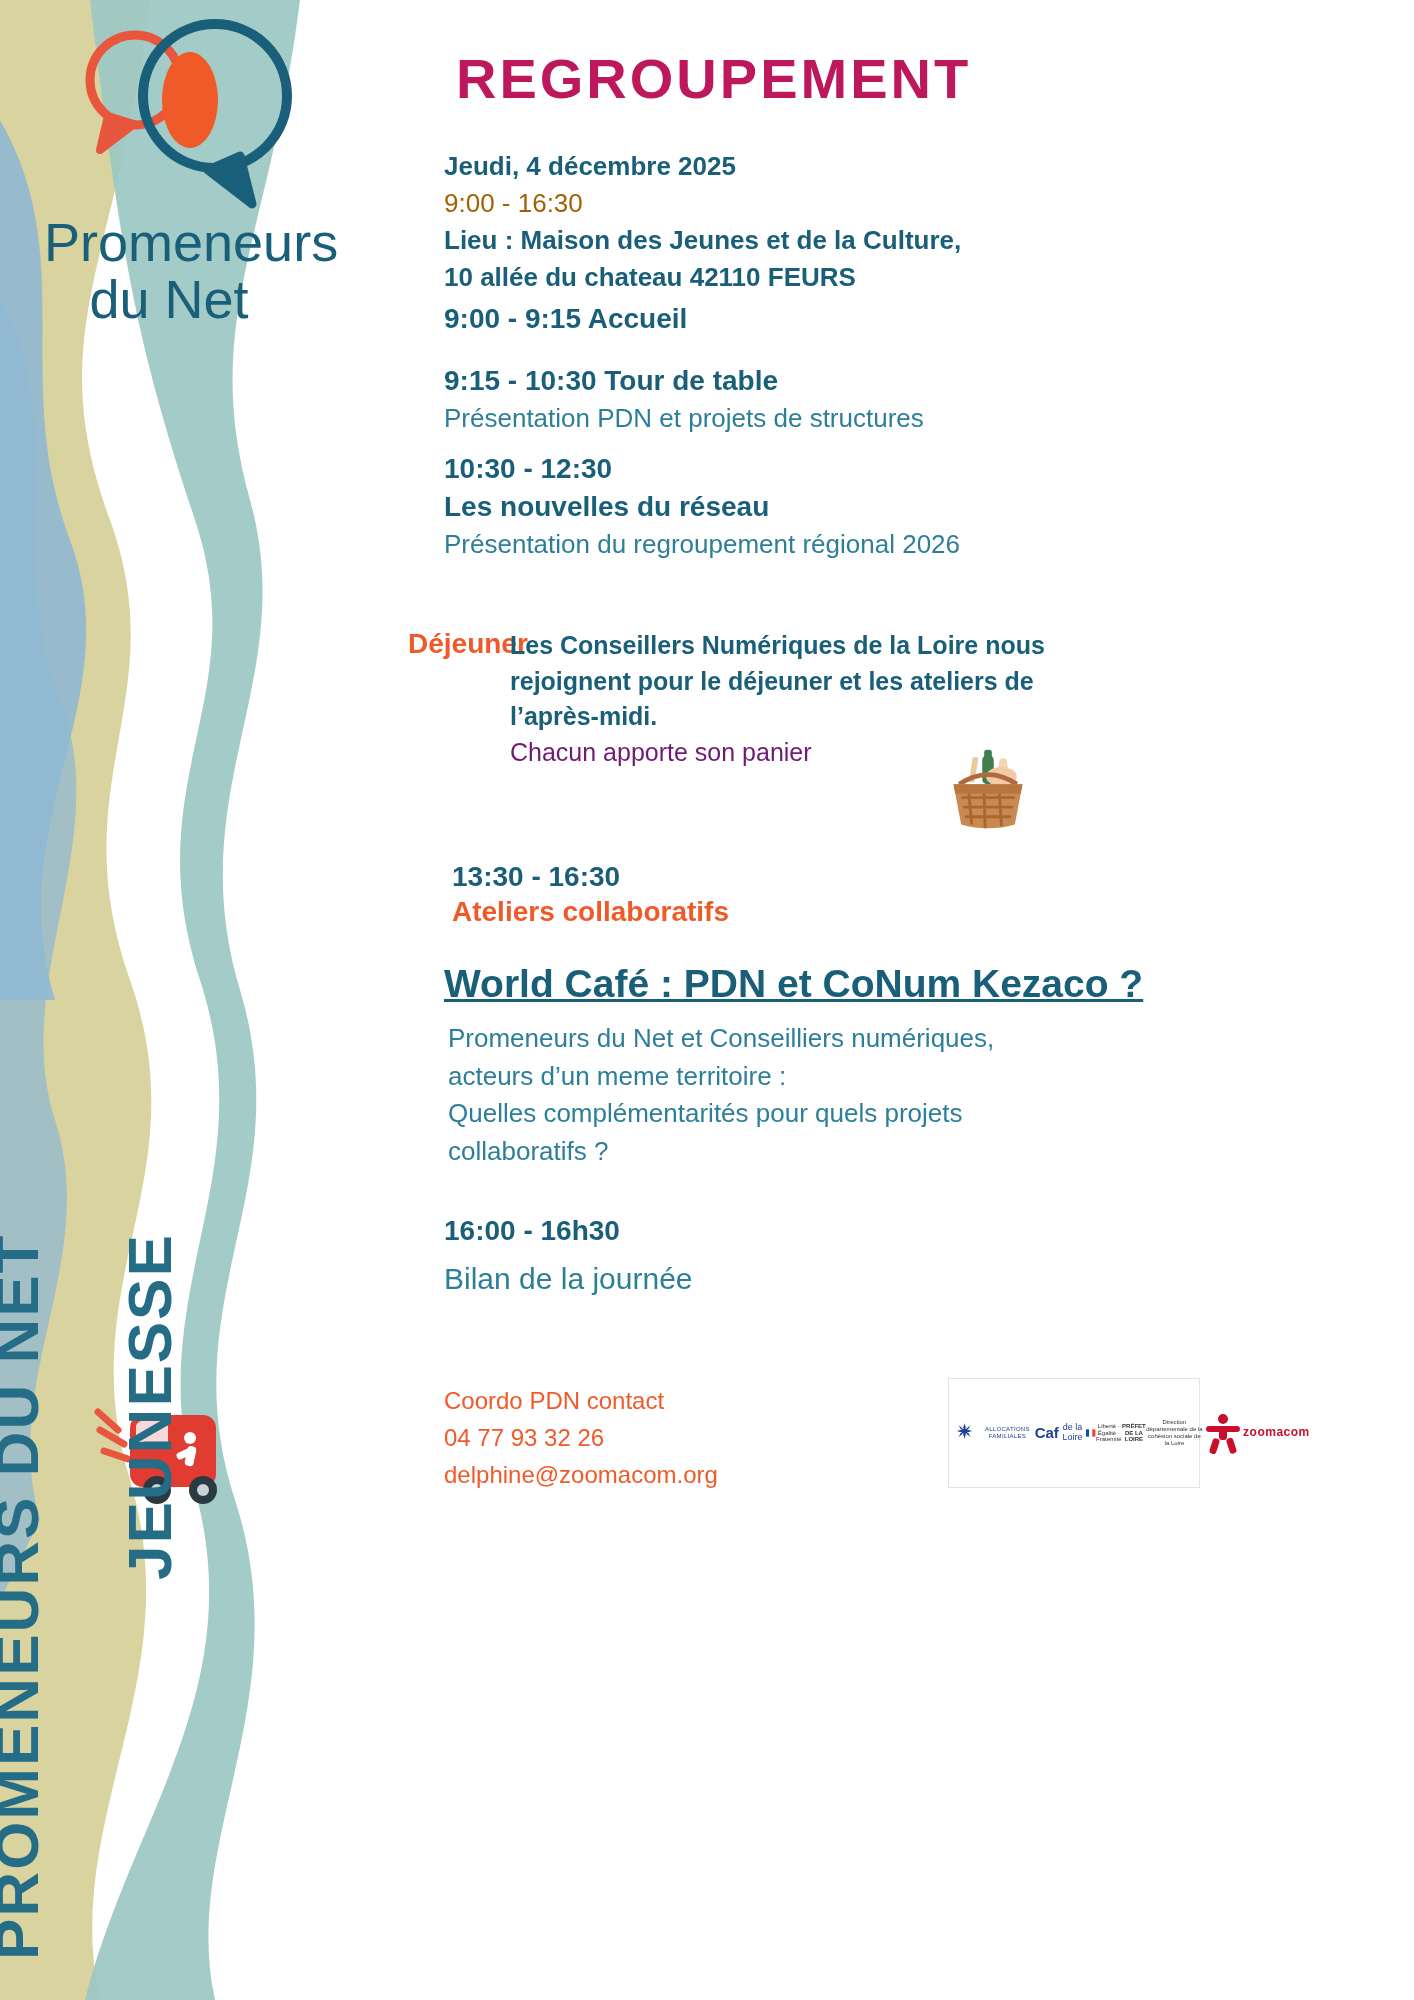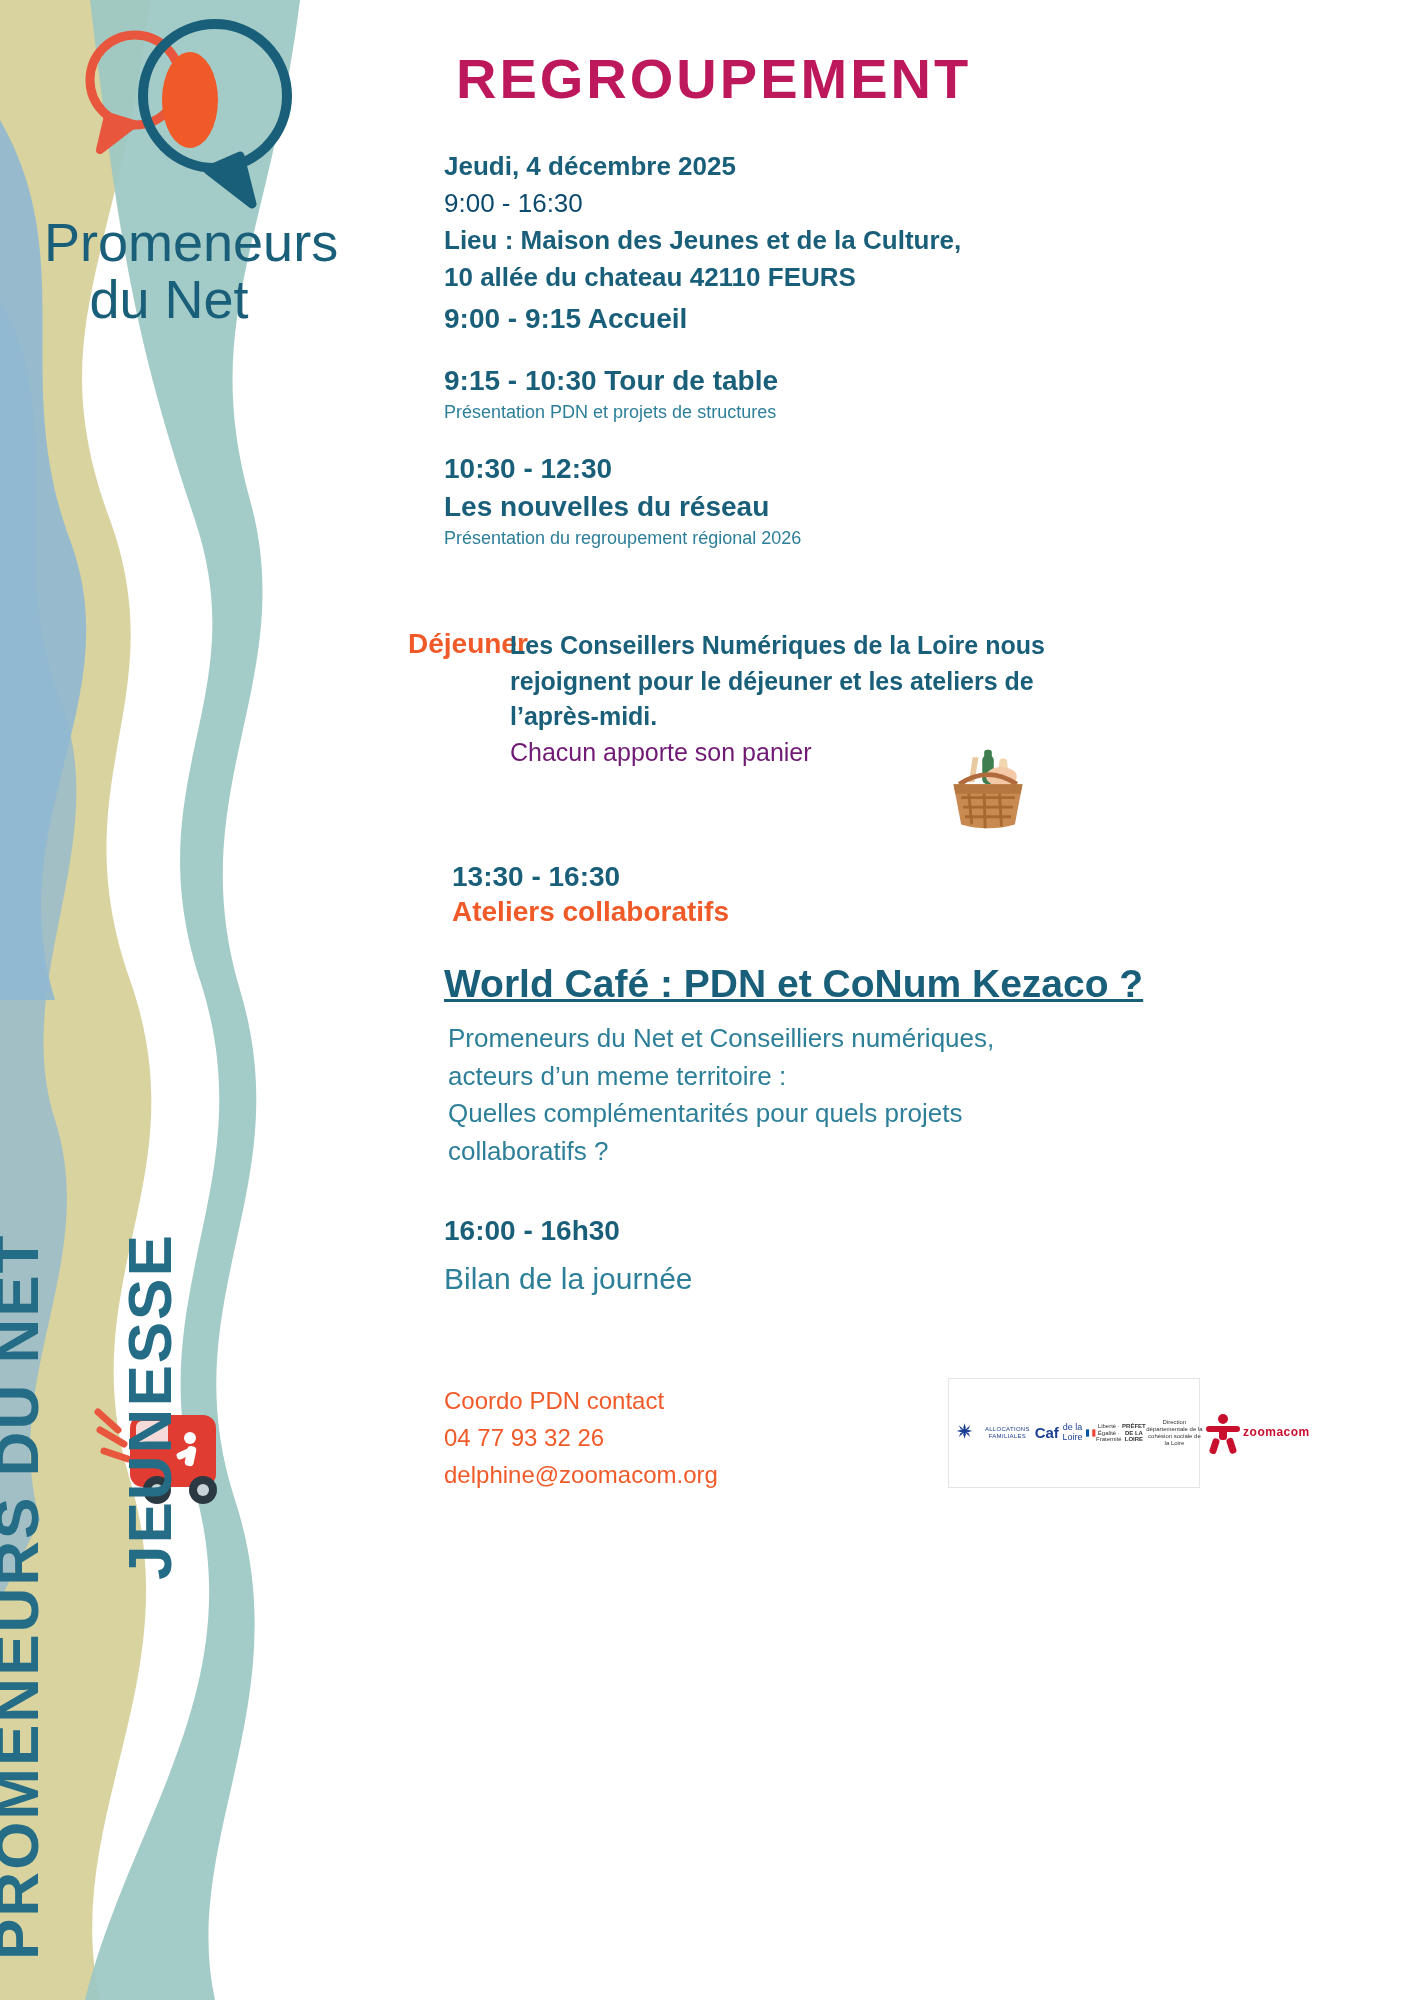--- a/index.html
+++ b/index.html
@@ -103,36 +103,36 @@
   .meta {
     position: absolute;
     left: 52px;
     top: 148px;
     width: 900px;
     font-size: 26px;
     line-height: 1.42;
     color: #1a5f7a;
   }
   .meta .b { font-weight: bold; }
-  .meta .n { font-weight: 400; color: #0c4a6e; }
+  .meta .n { font-weight: 400; color: #a16207; }
 
   .block {
     position: absolute;
     left: 52px;
     width: 930px;
     color: #1a5f7a;
   }
   .hl {
     font-size: 28px;
     font-weight: bold;
     color: #1a5f7a;
     line-height: 1.35;
   }
   .sub {
-    font-size: 18px;
+    font-size: 26px;
     font-weight: 400;
     color: #2d7f99;
     line-height: 1.4;
   }
 
   .b-accueil   { top: 300px; }
   .b-tour      { top: 362px; }
   .b-nouvelles { top: 450px; }
 
   .dejeuner-label {

